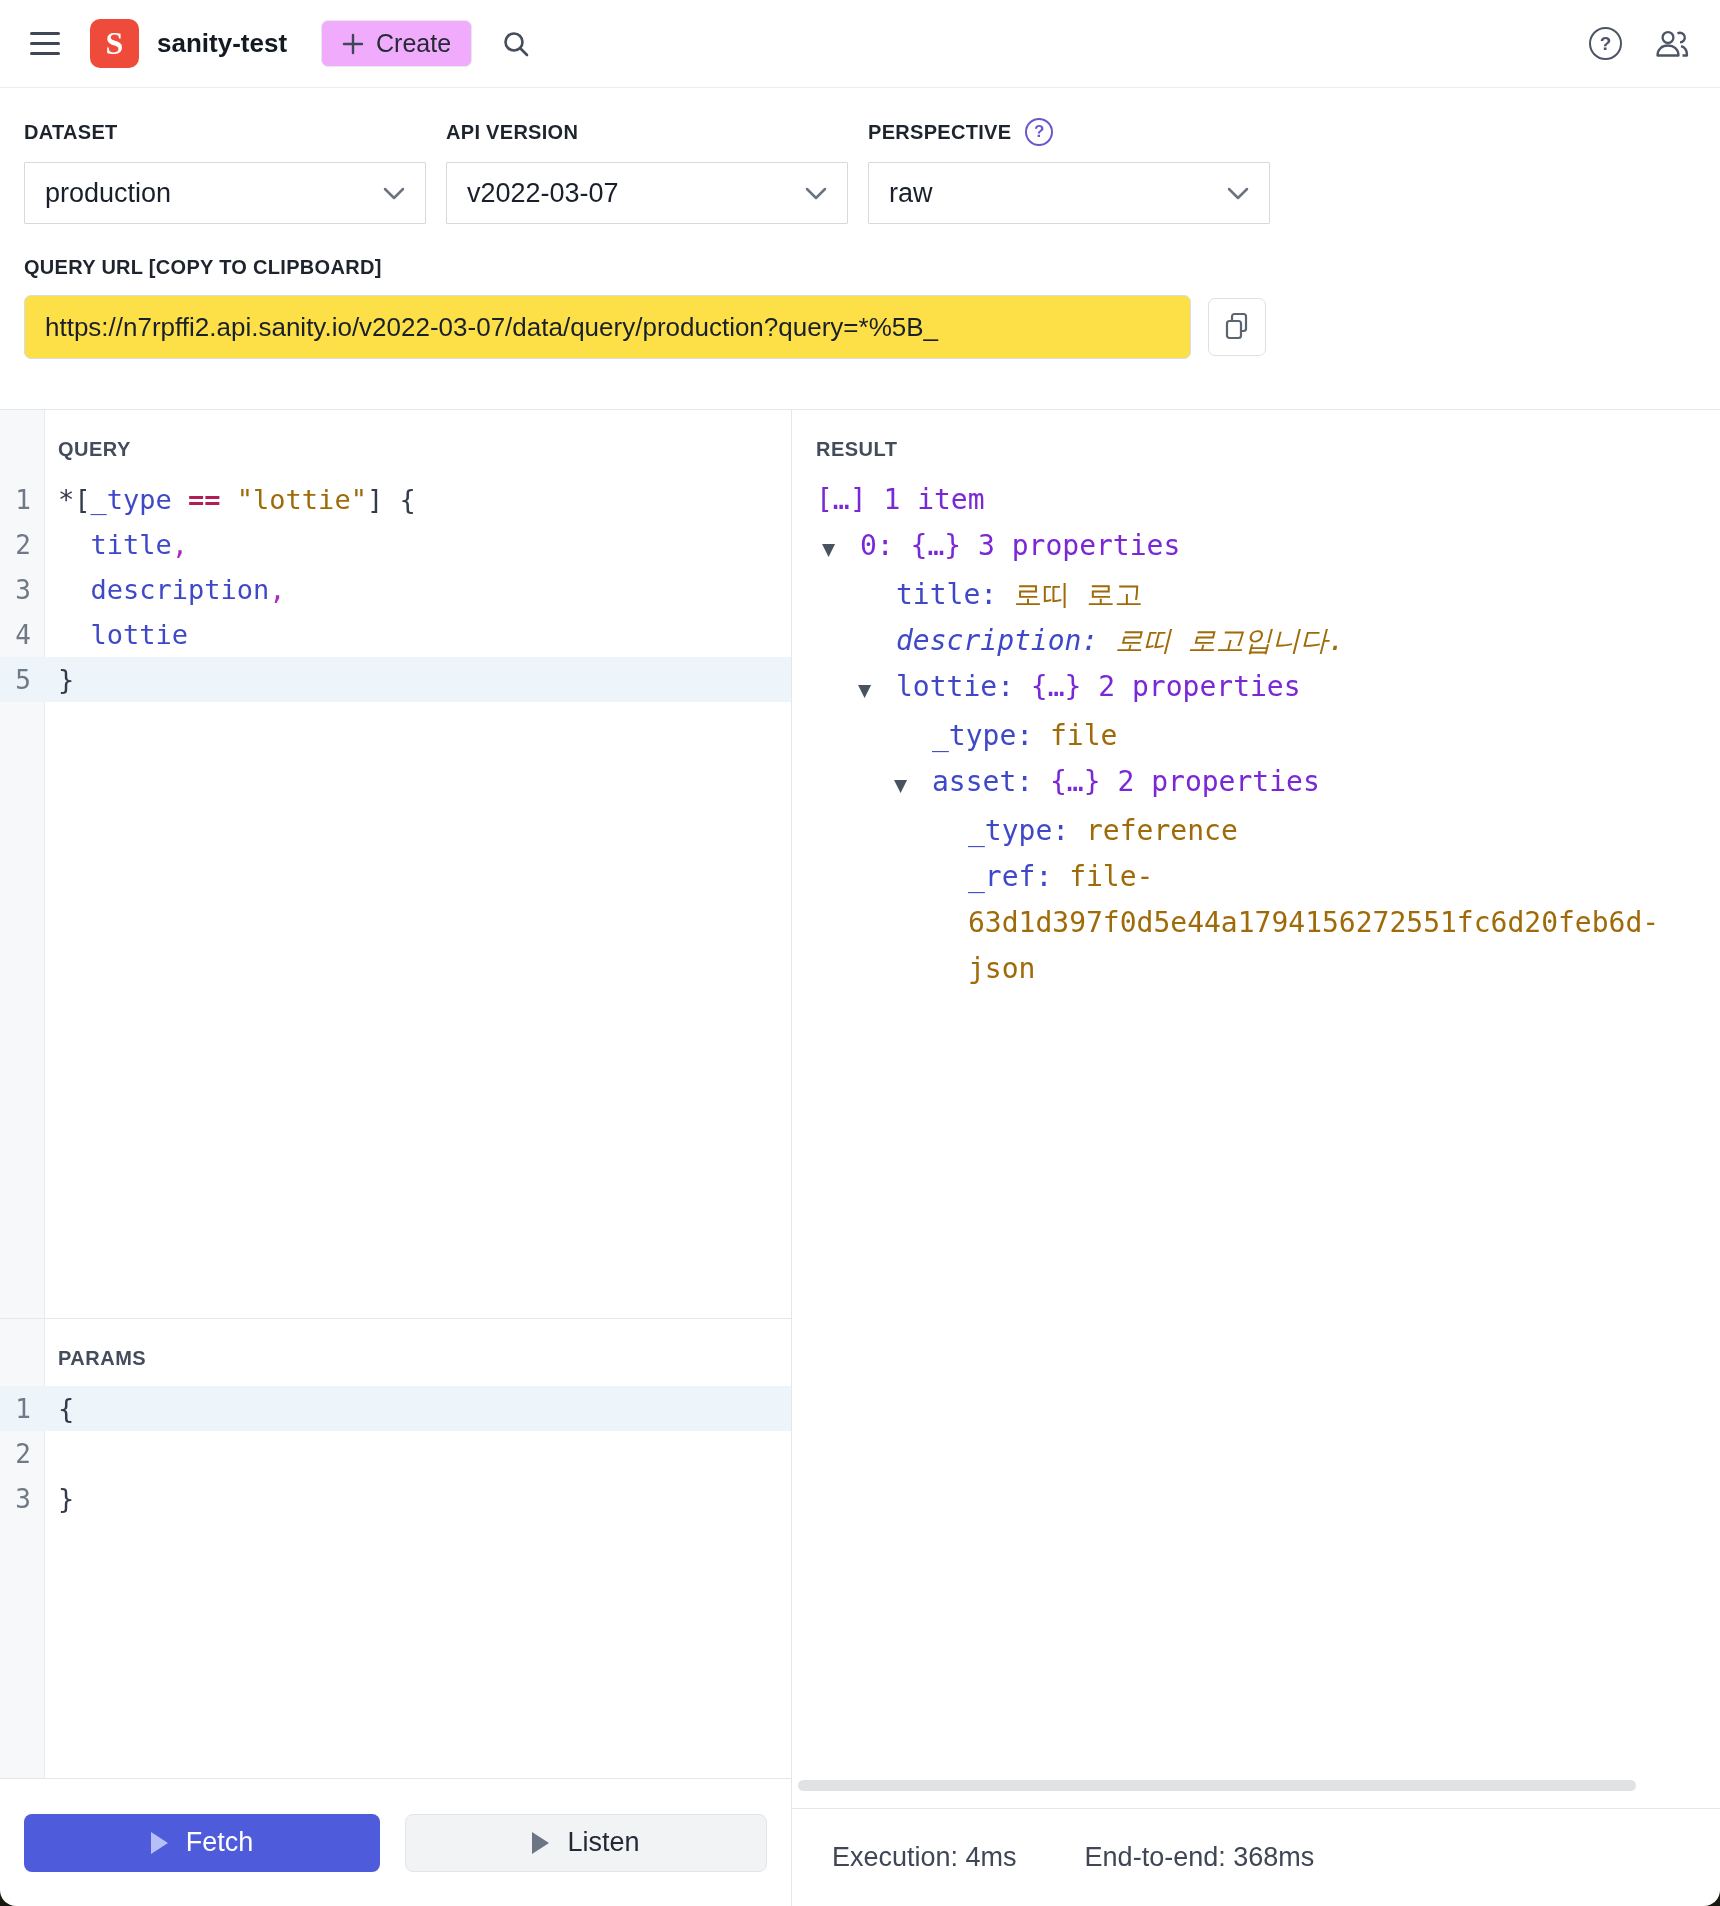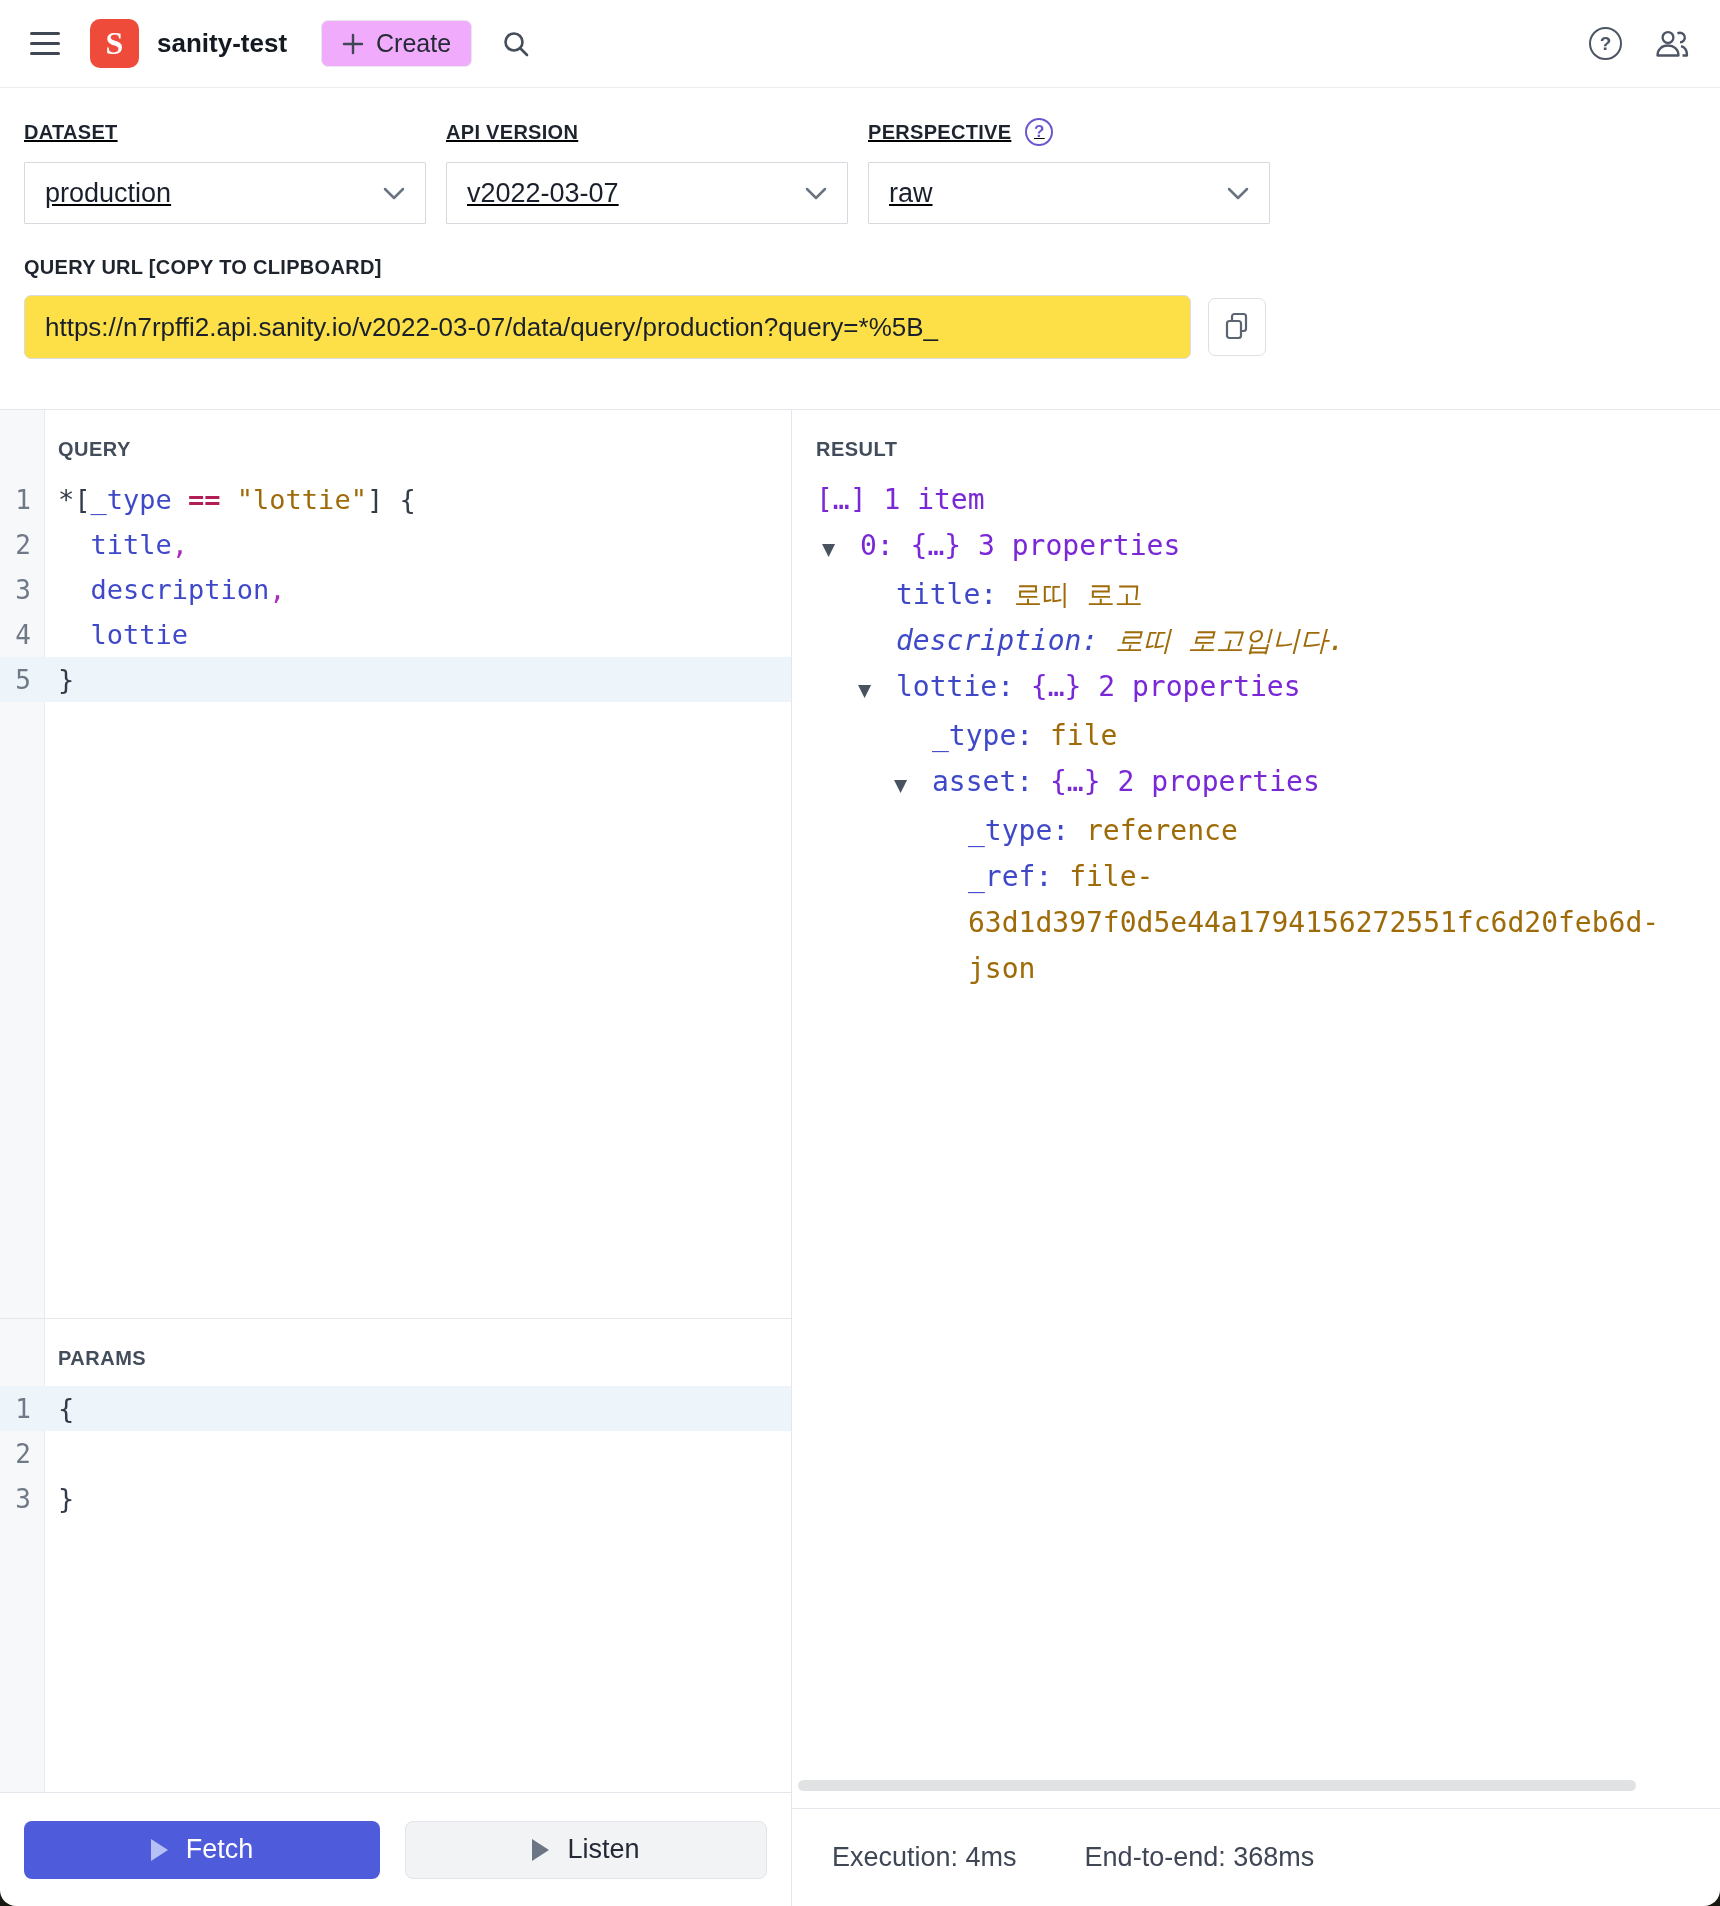--- a/index.html
+++ b/index.html
@@ -25,21 +25,21 @@
         border:1px solid #e7e9ec;border-radius:7px;height:47px;padding:0 20px;font-size:25px;color:#252b35;}
   .icon-btn{margin-left:28px;display:flex;align-items:center;}
   .spacer{flex:1;}
   .circle-q{width:33px;height:33px;border:2.5px solid var(--icon);border-radius:50%;display:flex;
         align-items:center;justify-content:center;font-size:19px;font-weight:700;color:var(--icon);box-sizing:border-box;}
   .topbar .icon-right{margin-left:32px;display:flex;align-items:center;}
 
   
   .controls{height:322px;box-sizing:border-box;border-bottom:1px solid var(--border);
             padding:30px 24px 0;flex:none;}
-  .selects-row{display:flex;gap:20px;text-decoration:underline;}
+  .selects-row{display:flex;gap:20px;}
   .fgroup{width:402px;}
   .flabel{font-size:20px;font-weight:700;color:#1e242e;letter-spacing:.3px;margin-bottom:16px;
           display:flex;align-items:center;gap:14px;height:28px;}
   .pers-q{width:28px;height:28px;border:2px solid #6e56cf;border-radius:50%;color:#6e56cf;font-size:17px;
           font-weight:700;display:flex;align-items:center;justify-content:center;box-sizing:border-box;}
   .select{height:62px;border:1px solid #d6dade;border-radius:1px;background:#fff;box-sizing:border-box;
           display:flex;align-items:center;justify-content:space-between;padding:0 20px;font-size:27px;color:#1a202b;cursor:pointer;}
   .url-label{margin:32px 0 16px;font-size:20px;font-weight:700;color:#1e242e;letter-spacing:.3px;}
   .url-row{display:flex;gap:17px;align-items:center;}
   .url-input{width:1167px;height:64px;box-sizing:border-box;background:#fde047;border:1px solid #d9dce1;
@@ -71,21 +71,21 @@
   
   .result-area{flex:1;position:relative;padding:28px 24px 0;box-sizing:border-box;overflow:hidden;}
   .result-label{margin:0 0 16px 0;font-size:20px;font-weight:700;color:#434c5b;letter-spacing:.5px;}
   .r-rows{font-family:"DejaVu Sans Mono",monospace;font-size:28px;overflow-wrap:anywhere;}
   .r-row{max-width:788px;line-height:46px;min-height:46px;}
   .arrow{display:inline-block;width:38px;margin-left:-38px;font-size:17px;color:#49525f;
          font-family:"DejaVu Sans",sans-serif;cursor:pointer;}
   .hscroll{position:absolute;left:6px;bottom:17px;height:11px;width:838px;background:#e0e2e4;border-radius:6px;cursor:pointer;}
 
   
-  .left-footer{height:114px;flex:none;box-sizing:border-box;border-top:1px solid var(--border);
+  .left-footer{height:128px;flex:none;box-sizing:border-box;border-top:1px solid var(--border);
                display:flex;align-items:center;padding:0 24px;gap:25px;}
   .btn{height:58px;border-radius:8px;display:flex;align-items:center;justify-content:center;gap:18px;
        font-size:27px;cursor:pointer;box-sizing:border-box;}
   .btn-fetch{width:356px;background:var(--accent);color:#fff;font-weight:500;border:none;}
   .btn-listen{width:362px;background:#f2f3f5;border:1px solid #e2e4e8;color:#232936;}
   .tri{width:0;height:0;border-top:11px solid transparent;border-bottom:11px solid transparent;}
   .tri-fetch{border-left:17px solid #b6c0f6;}
   .tri-listen{border-left:17px solid #6c7584;}
   .right-footer{height:98px;flex:none;box-sizing:border-box;border-top:1px solid var(--border);
                 display:flex;align-items:center;padding:0 40px;gap:68px;font-size:27px;color:#3f4655;}

